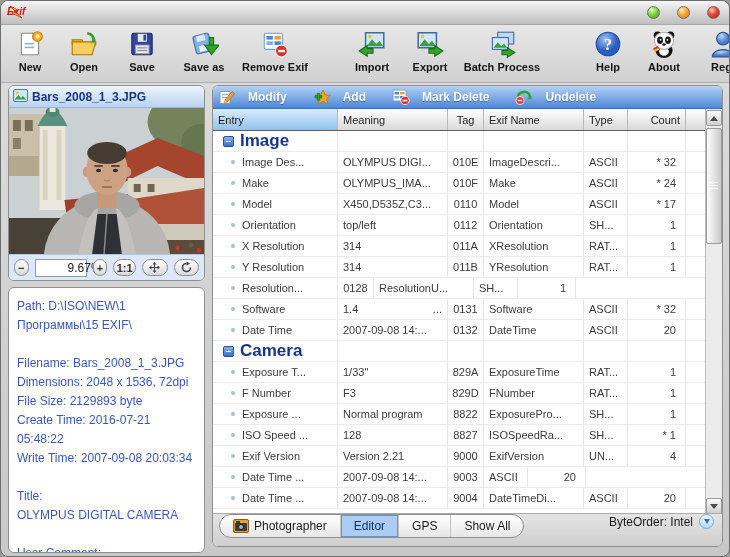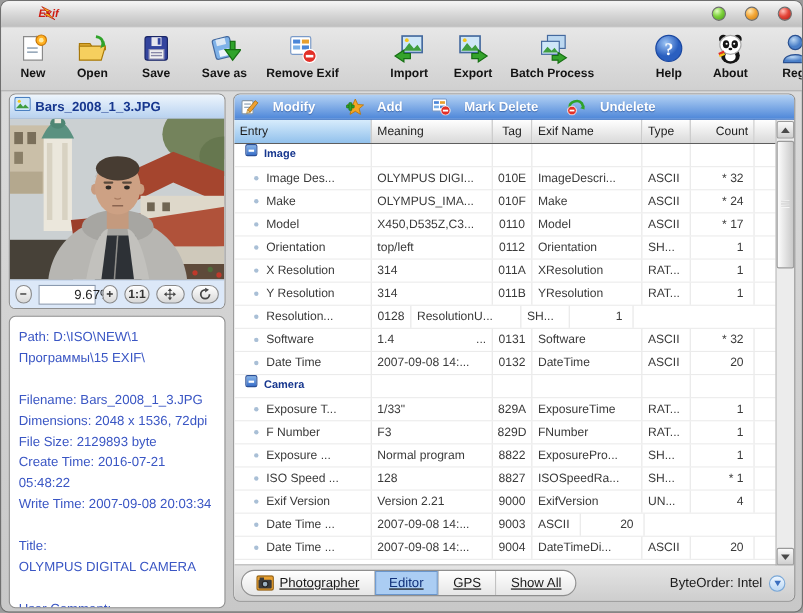--- a/index.html
+++ b/index.html
@@ -10,21 +10,21 @@
     background:linear-gradient(#dcdcdc,#cscs, #c9c9c9);
     background:linear-gradient(#dedede,#c8c8c8);
   }
   
   .titlebar {
     position:absolute; left:0; top:0; right:0; height:24px;
     background:linear-gradient(#f6f6f6,#d6d6d6 55%,#bfbfbf);
     border-bottom:1px solid #a6a6a6; border-radius:7px 7px 0 0;
     display:flex; align-items:center;
   }
-  .app-logo { position:absolute; left:5px; top:2px; width:22px; height:18px;margin-left:28px; }
+  .app-logo { position:absolute; left:5px; top:2px; width:22px; height:18px; }
   .title-text {
     flex:1; text-align:center; font-size:12px; font-weight:bold; color:#111;
     letter-spacing:.2px;
   }
   .win-controls { position:absolute; right:9px; top:5px; display:flex; gap:17px; }
   .gel { width:13px; height:13px; border-radius:50%; border:1px solid #6e6e6e; cursor:pointer; }
   .gel.green { background:radial-gradient(circle at 35% 28%, #e2ffc0, #7fd23d 45%, #3f9a10); }
   .gel.yellow { background:radial-gradient(circle at 35% 28%, #ffe9b5, #f5a93a 45%, #c97808); }
   .gel.red { background:radial-gradient(circle at 35% 28%, #ffc0b8, #e5483c 45%, #a81710); }
   
@@ -90,21 +90,21 @@
   .th.sorted { background:linear-gradient(#d7ecfc,var(--selected-column,#92c1ec)); }
   .c0{width:125px}.c1{width:110px}.c2{width:36px;justify-content:center}
   .c3{width:100px}.c4{width:44px}.c5{width:58px;justify-content:flex-end;text-align:right}
   .cf{flex:1}
   .tbody { position:relative; height:383px; overflow:hidden; background:#fff; }
   .trow { display:flex; height:21px; line-height:20px; border-bottom:1px solid #ebebeb; }
   .td { border-right:1px solid #e6e6e6; font-size:11px; color:#3a3a3a; padding:0 5px; overflow:hidden; white-space:nowrap; display:flex; align-items:center; }
   .td.c2{ justify-content:center; }
   .td.c5{ justify-content:flex-end; padding-right:9px; }
   .td .mright { margin-left:auto; }
-  .group-label { font-size:10px; font-weight:bold; color:var(--navy-text,#16368e); display:flex; align-items:flex-start; gap:6px; }
+  .group-label { font-size:17px; font-weight:bold; color:var(--navy-text,#16368e); display:flex; align-items:center; gap:6px; }
   .collapse-box {
     width:11px; height:11px; border:1px solid #2a4f96; border-radius:2px;
     background:linear-gradient(#85b4ea,#3a6fc8); position:relative; cursor:pointer; margin-left:5px;
   }
   .collapse-box::after { content:""; position:absolute; left:2px; top:4px; width:5px; height:1.6px; background:#fff; }
   .bullet { width:4px; height:4px; border-radius:50%; background:#a9bfd6; margin:0 7px 0 13px; flex:0 0 auto; }
   
   .vscroll {
     position:absolute; right:0; top:23px; width:17px; height:406px;
     background:#ececec; border-left:1px solid #bcbcbc;
@@ -121,21 +121,21 @@
     position:absolute; left:0; top:19px; width:16px; height:116px;
     border:1px solid #9a9a9a; border-radius:2px;
     background:linear-gradient(90deg,#fdfdfd,#c9c9c9); cursor:grab;
   }
   .thumb .grip { position:absolute; left:3px; right:3px; top:50%; margin-top:-4px; }
   .thumb .grip i { display:block; height:1px; background:#8a8a8a; margin-bottom:2px; border-top:1px solid #fff; }
   
   .bottom-strip {
     position:absolute; left:0; bottom:0; width:100%; height:33px;
     background:linear-gradient(#e4e4e4,#cecece); border-top:1px solid #ababab;
-    display:flex; align-items:center;text-decoration:underline;
+    display:flex; align-items:flex-start;
   }
   .tab-pill {
     margin-left:6px; height:24px; border:1px solid #8f8f8f; border-radius:12px;
     background:linear-gradient(#ffffff,#e6e6e6); display:flex; align-items:center; overflow:hidden;
   }
   .tab { height:100%; display:flex; align-items:center; gap:5px; padding:0 13px; font-size:12px; color:#1a1a1a; cursor:pointer; border-right:1px solid #c2c2c2; white-space:nowrap; }
   .tab:last-child { border-right:none; }
   .tab.selected { background:var(--selected-tab,#abcdf3); box-shadow:inset 0 0 0 1px #6a96cc; color:#10307a; }
   .byteorder { position:absolute; right:8px; display:flex; align-items:center; gap:6px; }
   .byteorder .bo-label { font-size:12px; color:#1a1a1a; }

